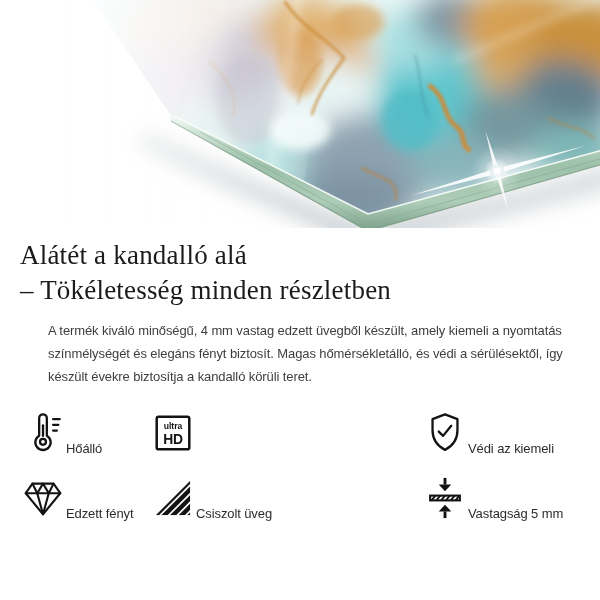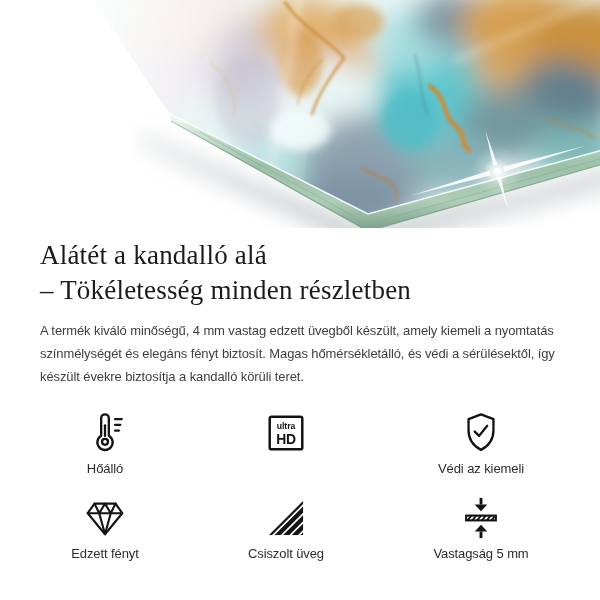--- a/index.html
+++ b/index.html
@@ -1,44 +1,44 @@
 <!DOCTYPE html>
 <html lang="hu"><head>
 <meta charset="utf-8">
 <style>
   html,body{margin:0;padding:0;background:#ffffff;}
   body{width:600px;height:600px;overflow:hidden;font-family:"Liberation Sans",sans-serif;}
   .page{width:600px;height:600px;background:#fff;position:relative;}
   .hero{width:600px;height:228px;position:relative;overflow:hidden;background:#fff;}
   .hero svg{display:block;}
-  .content{padding:0 40px;}
+  .content{padding:0 20px;}
   h1.title{
     margin:10px 0 0 0;
     font-family:"Liberation Serif",serif;
     font-weight:400;
     font-size:27px;
     line-height:35px;
     color:#1b1b1b;
     letter-spacing:.2px;
   }
-  .desc{margin-top:11px;}
+  .desc{margin-top:11px;margin-left:28px;}
   .desc .dline{
     font-size:13px;
     line-height:23px;
     color:#3e3e3e;
     letter-spacing:-.1px;
     white-space:nowrap;
   }
   .features{
     margin-top:21px;
     display:grid;
     grid-template-columns:130px 1fr 158px;
     row-gap:18px;
   }
-  .feature{display:flex;flex-direction:column;align-items:center;}
+  .feature{display:flex;flex-direction:row;align-items:flex-end;}
   .ficon{height:47px;display:flex;align-items:flex-end;justify-content:center;}
   .ficon svg{display:block;}
   .flabel{
     margin-top:5px;
     font-size:13px;
     color:#2c2c2c;
     letter-spacing:-.1px;
     white-space:nowrap;
   }
   .uhd-small{font-family:"Liberation Sans",sans-serif;font-weight:700;font-size:9px;}

